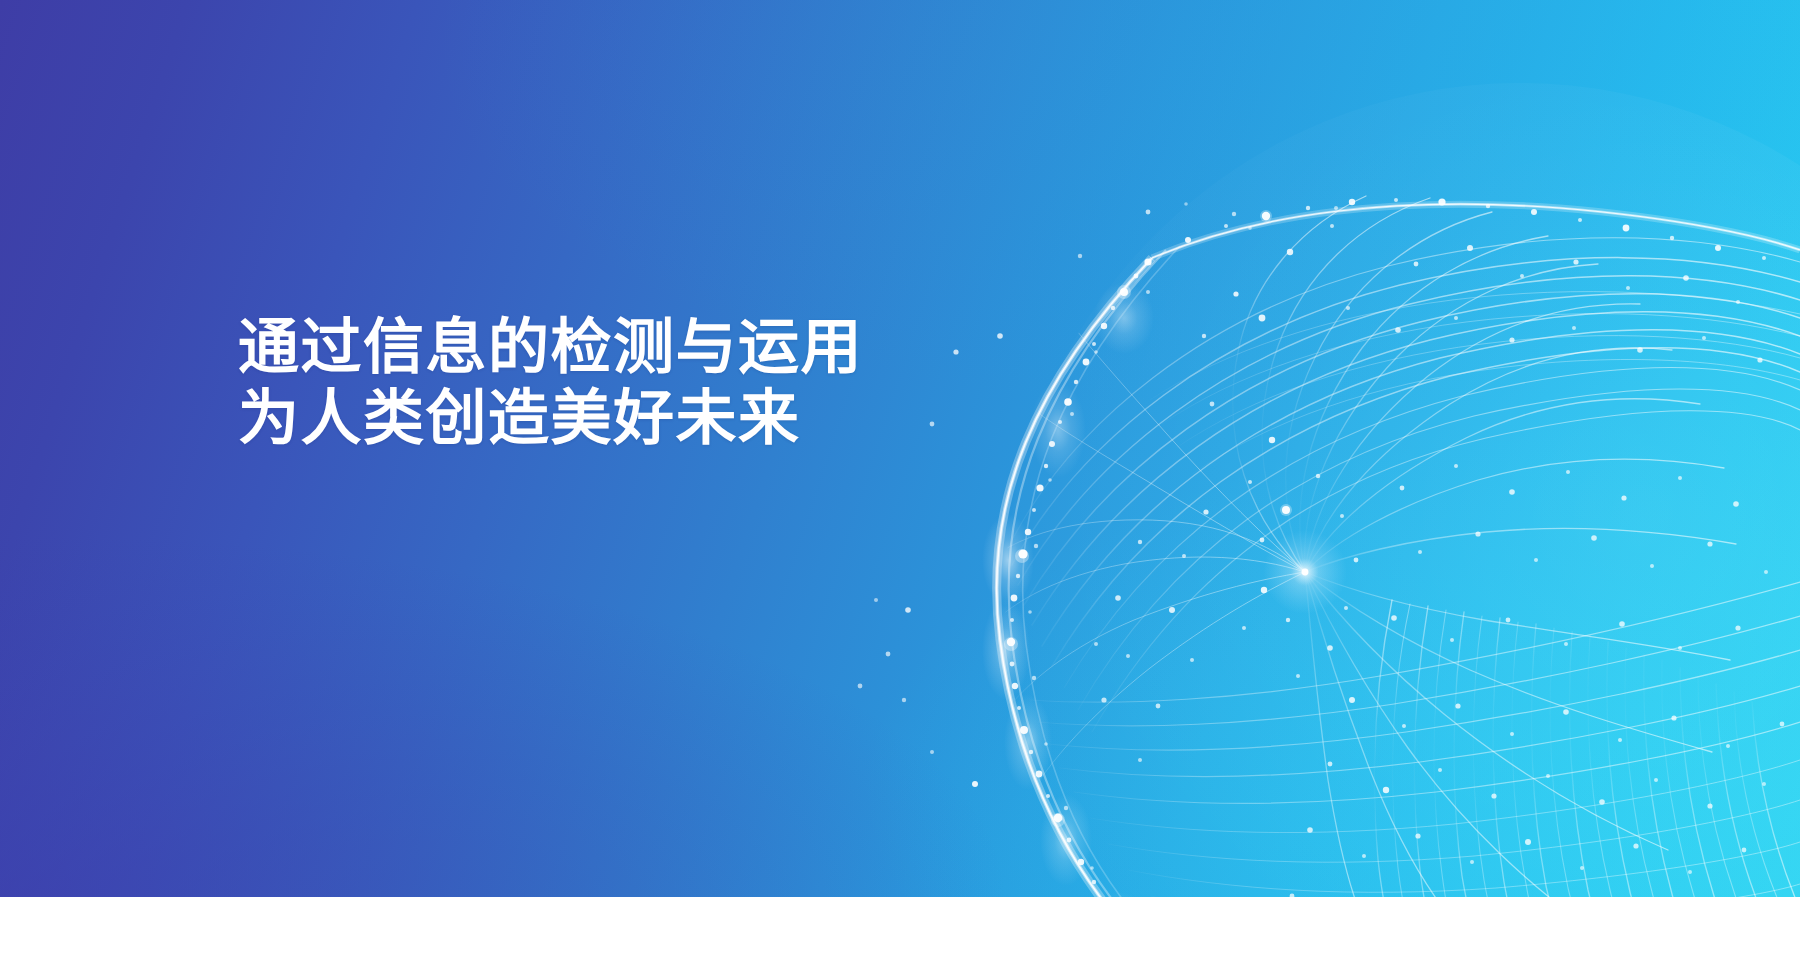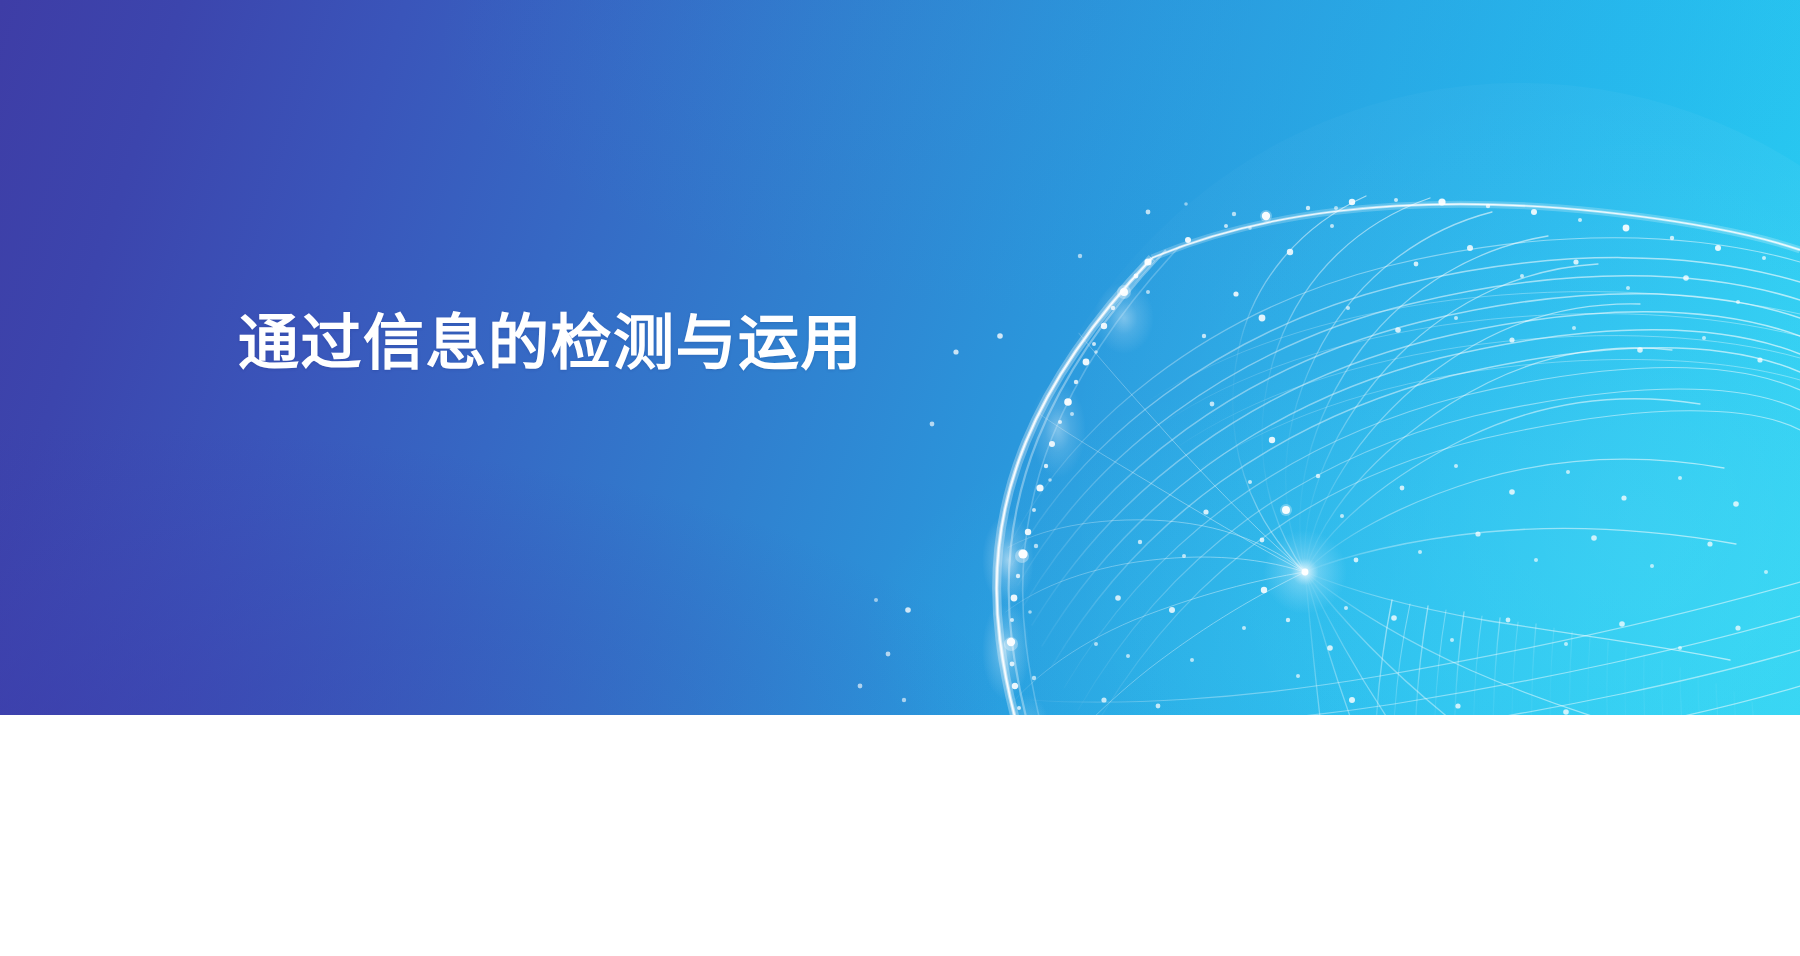--- a/index.html
+++ b/index.html
@@ -4,23 +4,23 @@
 <title>Hero Banner</title>
 <style>
   html, body {
     margin: 0;
     padding: 0;
     background: #ffffff;
   }
   #stage {
     position: relative;
     width: 1800px;
-    height: 715px;
+    height: 897px;
     overflow: hidden;
-    font-family: Liberation Mono, monospace;
+    font-family: Liberation Serif, serif;
   }
   
   #bg-gradient {
     position: absolute;
     inset: 0;
     background:
       linear-gradient(108deg,
         #3e3da6 0%,
         #3c45ad 9%,
         #3a55ba 20%,
@@ -438,15 +438,16 @@
           <circle cx="1266" cy="216" r="6" opacity="0.28"></circle>
           <circle cx="1286" cy="510" r="6" opacity="0.3"></circle>
         </g>
 
       </g>
     </svg>
   </div>
 
   <div id="headline">
     <span class="hl-line">通过信息的检测与运用</span>
+    <span class="hl-line">为人类创造美好未来</span>
   </div>
 
 </div>
 
 </body></html>

